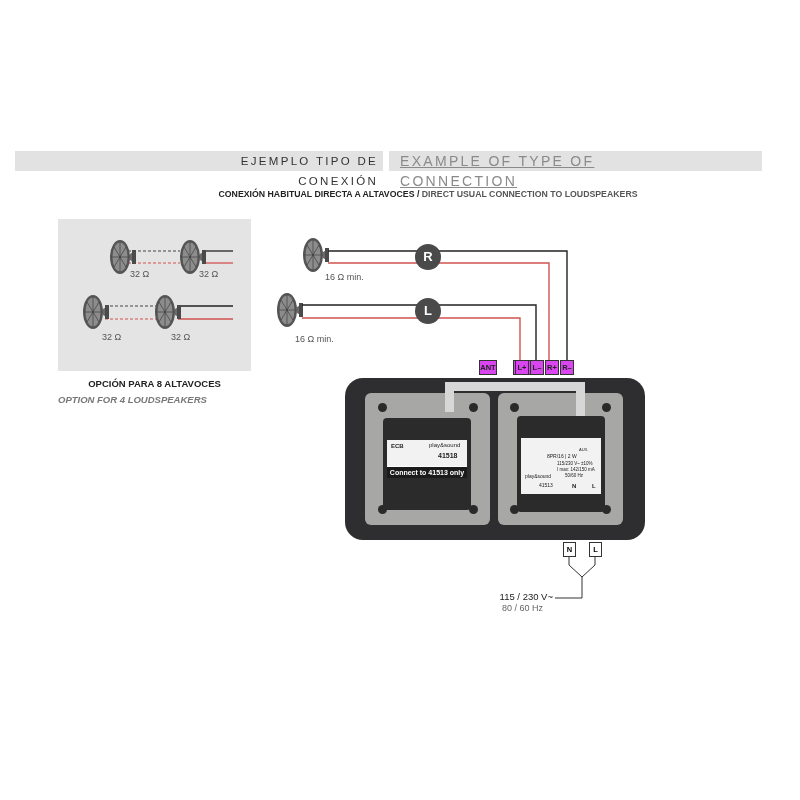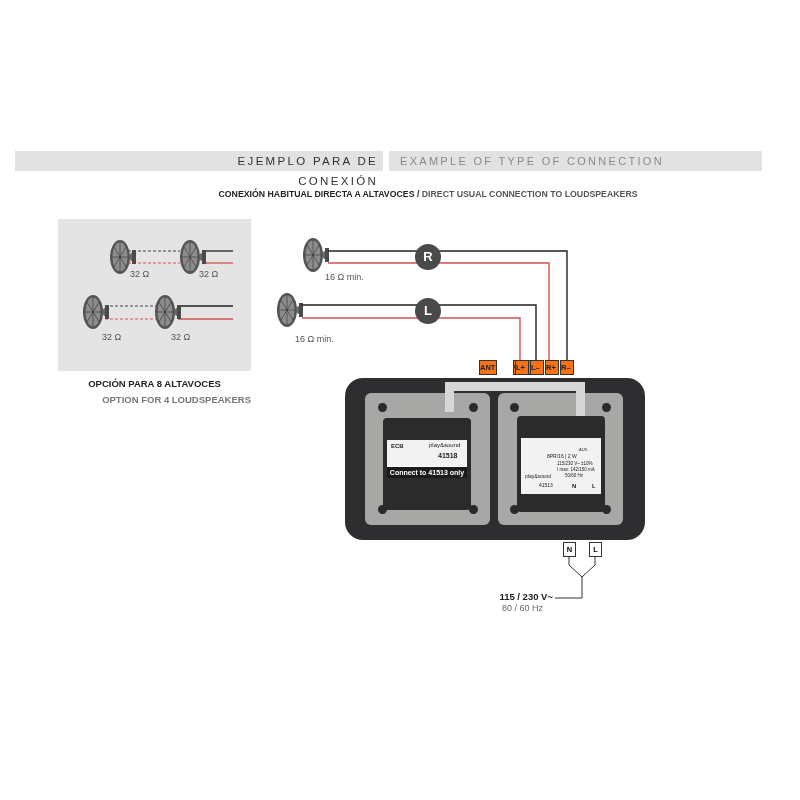--- a/index.html
+++ b/index.html
@@ -1,47 +1,47 @@
 <!DOCTYPE html>
 <html><head>
 <meta charset="utf-8">
 <style>
   html,body{margin:0;padding:0;background:#fff;}
   body{width:800px;height:800px;position:relative;overflow:hidden;font-family:"Liberation Sans",sans-serif;}
   .header-bar{position:absolute;left:15px;top:151px;width:747px;height:20px;background:#e2e2e2;}
   .header-divider{position:absolute;left:383px;top:151px;width:6px;height:20px;background:#fff;}
   .header-es{position:absolute;left:160px;top:151px;width:218px;height:20px;line-height:20px;text-align:right;font-size:11.5px;letter-spacing:2.3px;color:#333;}
-  .header-en{position:absolute;left:400px;top:151px;width:300px;height:17px;line-height:20px;font-size:11px;letter-spacing:2.3px;color:#8a8a8a;}
+  .header-en{position:absolute;left:400px;top:151px;width:300px;height:17px;line-height:20px;font-size:14px;letter-spacing:2.3px;color:#8a8a8a;text-decoration:underline;}
   .subtitle{position:absolute;left:0;top:188px;width:856px;text-align:center;font-size:9.5px;font-weight:bold;color:#222;transform:scaleX(0.92);transform-origin:428px 0;}
   .subtitle .en{color:#555;}
   .option-box{position:absolute;left:58px;top:219px;width:193px;height:152px;background:#e4e4e4;}
   .opt-es{position:absolute;left:58px;top:378px;width:193px;text-align:center;font-size:9.5px;font-weight:bold;color:#222;}
-  .opt-en{position:absolute;left:58px;top:394px;width:193px;text-align:right;font-size:9.5px;font-weight:bold;color:#777;}
+  .opt-en{position:absolute;left:58px;top:394px;width:193px;text-align:left;font-size:9.5px;font-weight:bold;color:#777;font-style:italic;}
   .ohm{position:absolute;font-size:9px;color:#555;}
   svg.layer{position:absolute;left:0;top:0;}
-  .term{position:absolute;top:360px;height:13px;border:1px solid #333;background:#f97316;font-size:7.5px;font-weight:bold;line-height:13px;color:#222;}
+  .term{position:absolute;top:360px;height:13px;border:1px solid #333;background:#d946ef;font-size:7.5px;font-weight:bold;line-height:13px;text-align:center;color:#222;}
   .ch-badge{position:absolute;width:26px;height:26px;border-radius:50%;background:#4a4a4a;color:#fff;font-weight:bold;font-size:13px;line-height:26px;text-align:center;}
-  .power-v{position:absolute;left:470px;top:591px;width:83px;text-align:right;font-size:9.5px;font-weight:bold;color:#222;}
+  .power-v{position:absolute;left:470px;top:591px;width:83px;text-align:right;font-size:9.5px;font-weight:normal;color:#222;}
   .power-hz{position:absolute;left:470px;top:603px;width:73px;text-align:right;font-size:9px;color:#666;}
   .device{position:absolute;left:345px;top:378px;width:300px;height:162px;background:#2e2e30;border-radius:18px;}
   .plate{position:absolute;background:#a7a7a5;border-radius:6px;}
   .module{position:absolute;background:#2b2b2b;border-radius:4px;}
   .label-box{position:absolute;background:#f2f2f2;}
   .lbl-text{position:absolute;font-size:6px;color:#222;}
   .black-strip{position:absolute;background:#1b1b1b;color:#fff;font-size:7px;font-weight:bold;text-align:center;}
   .hole{position:absolute;background:#2a2a2a;border-radius:50%;}
   .ribbon{position:absolute;background:#d7d7d7;}
   .term-n{position:absolute;top:542px;width:11px;height:13px;border:1px solid #333;background:#fff;font-size:7.5px;font-weight:bold;line-height:13px;text-align:center;}
 </style>
 </head>
 <body>
 
 <div class="header-bar"></div>
 <div class="header-divider"></div>
-<div class="header-es">EJEMPLO PARA DE CONEXIÓN</div>
+<div class="header-es">EJEMPLO TIPO DE CONEXIÓN</div>
 <div class="header-en">EXAMPLE OF TYPE OF CONNECTION</div>
 
 <div class="subtitle">
   <span>CONEXIÓN HABITUAL DIRECTA A ALTAVOCES</span><span> / </span><span class="en">DIRECT USUAL CONNECTION TO LOUDSPEAKERS</span>
 </div>
 
 <div class="option-box"></div>
 
 <svg class="layer" width="800" height="800">
   <defs>

